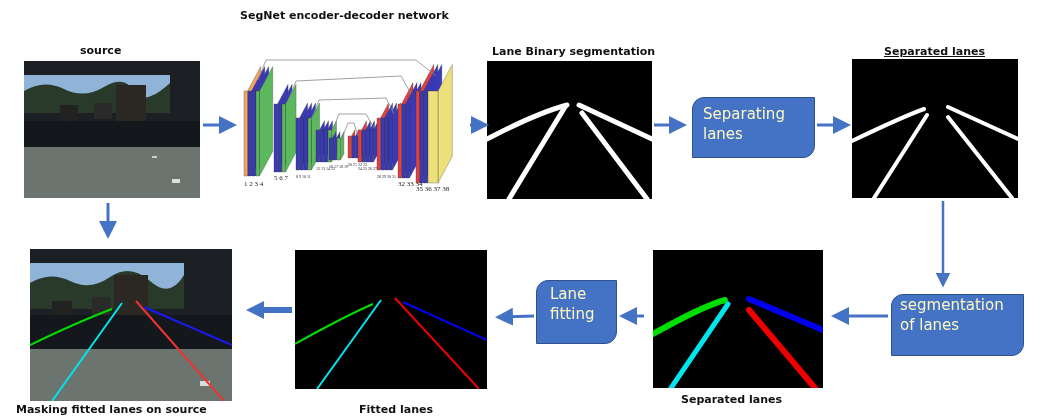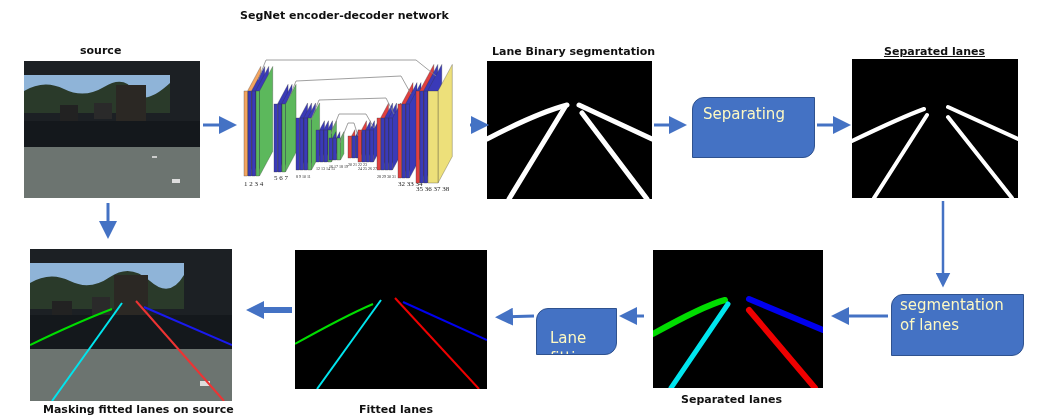--- a/index.html
+++ b/index.html
@@ -13,21 +13,21 @@
 </style>
 </head>
 <body>
 
 <div class="label" style="left:80px;top:44px;">source</div>
 <div class="label" style="left:240px;top:9px;">SegNet encoder-decoder network</div>
 <div class="label" style="left:492px;top:45px;">Lane Binary segmentation</div>
 <div class="label" style="left:884px;top:45px;text-decoration:underline;">Separated lanes</div>
 <div class="label" style="left:681px;top:393px;">Separated lanes</div>
 <div class="label" style="left:359px;top:403px;">Fitted lanes</div>
-<div class="label" style="left:43px;top:403px;">Masking fitted lanes on source</div>
+<div class="label" style="left:16px;top:403px;">Masking fitted lanes on source</div>
 
 <div class="panel" style="left:24px;top:61px;width:176px;height:137px;">
   <svg viewBox="0 0 176 137" preserveAspectRatio="none">
     <rect x="0" y="0" width="176" height="137" fill="#1c2024"></rect>
     <rect x="0" y="14" width="146" height="38" fill="#8fb4d8"></rect>
     <path d="M0 30 Q20 18 40 28 T80 26 T110 30 T146 22 L146 52 L0 52Z" fill="#2a3a2a"></path>
     <rect x="92" y="24" width="30" height="37" fill="#2b2824"></rect>
     <rect x="36" y="44" width="18" height="18" fill="#222"></rect>
     <rect x="70" y="42" width="18" height="16" fill="#2a2a2a"></rect>
     <rect x="0" y="60" width="176" height="26" fill="#14181c"></rect>
@@ -188,26 +188,27 @@
       <path d="M0 96 Q50 72 82 60" stroke="#00dd00"></path>
       <path d="M22 152 L92 54" stroke="#00e5ee"></path>
       <path d="M106 52 L194 152" stroke="#ee3333"></path>
       <path d="M114 58 L202 96" stroke="#1a1aee"></path>
     </g>
   </svg>
 </div>
 
 <div class="box" style="left:692px;top:97px;width:123px;height:61px;">
   <div>Separating</div>
+  <div>lanes</div>
 </div>
 <div class="box" style="left:891px;top:294px;width:133px;height:62px;padding:0 8px;line-height:20px;">
   <div>segmentation</div>
   <div>of lanes</div>
 </div>
-<div class="box" style="left:536px;top:308px;width:81px;height:47px;padding:19px 13px;">
+<div class="box" style="left:536px;top:280px;width:81px;height:64px;padding:3px 13px;">
   <div>Lane</div>
   <div>fitting</div>
 </div>
 
 <svg class="arrow" width="1044" height="420" style="left:0;top:0;pointer-events:none;">
   <defs>
     <marker id="ah" markerWidth="6" markerHeight="6" refX="3" refY="3" orient="auto" markerUnits="strokeWidth">
       <path d="M0 0 L6 3 L0 6 Z" fill="#4472c4"></path>
     </marker>
     <marker id="ahb" markerWidth="3" markerHeight="3" refX="1.5" refY="1.5" orient="auto" markerUnits="strokeWidth">

